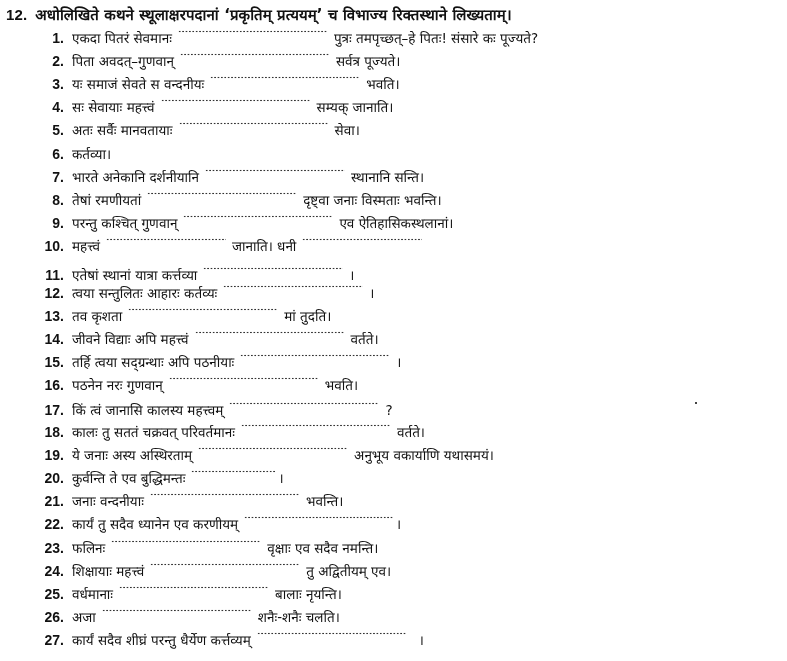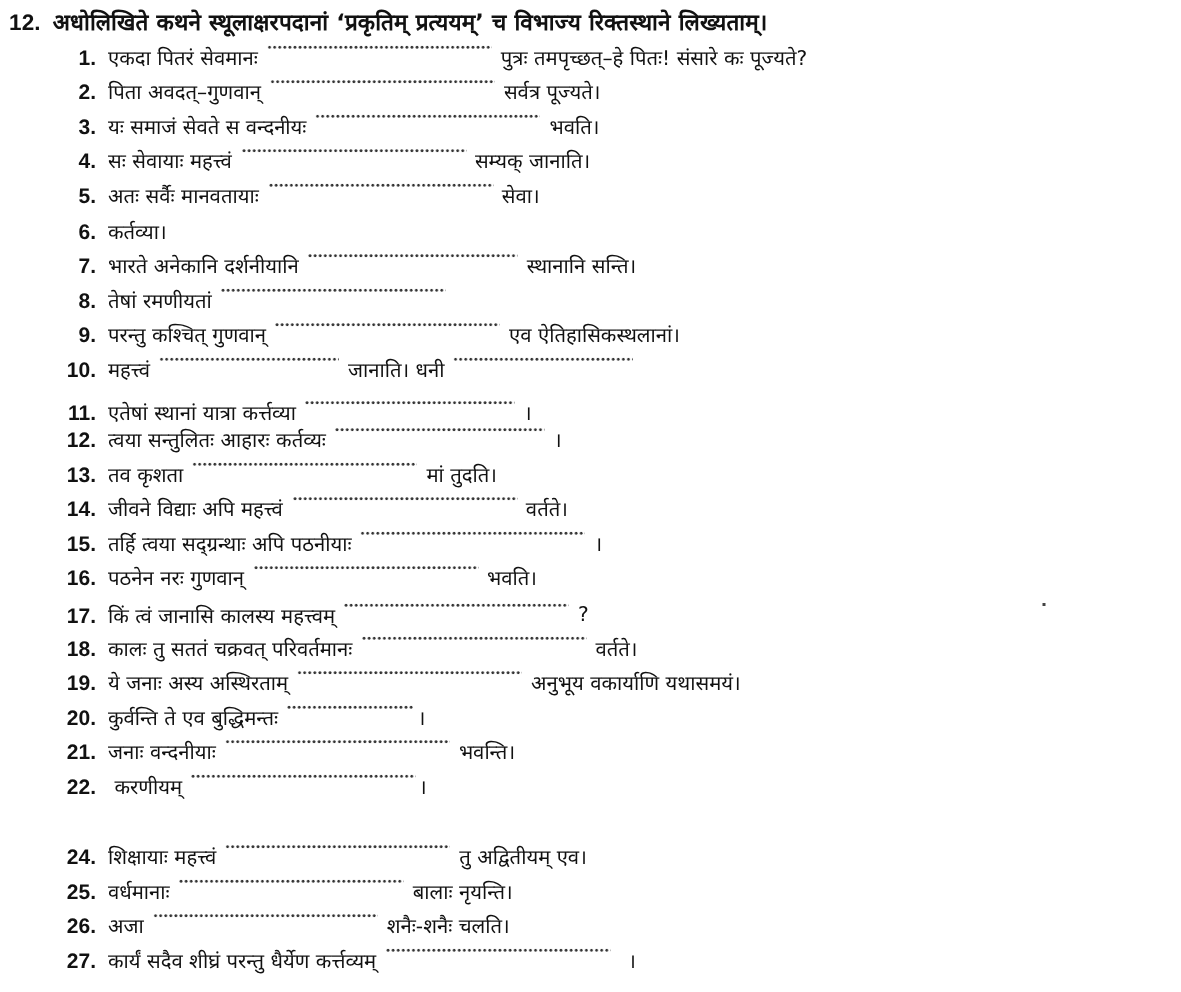--- a/index.html
+++ b/index.html
@@ -136,20 +136,21 @@
     <span class="seg b">दर्शनीयानि</span>
     <span class="dots" style="width:140px"></span>
     <span class="seg">स्थानानि सन्ति।</span>
   </div>
 
   <div class="row" style="top:189px">
     <span class="num">8.</span>
     <span class="seg">तेषां</span>&nbsp;
     <span class="seg b">रमणीयतां</span>
     <span class="dots" style="width:150px"></span>
+    <span class="seg">दृष्ट्वा जनाः विस्मताः भवन्ति।</span>
   </div>
 
   <div class="row" style="top:212px">
     <span class="num">9.</span>
     <span class="seg">परन्तु कश्चित्</span>&nbsp;
     <span class="seg b">गुणवान्</span>
     <span class="dots" style="width:150px"></span>
     <span class="seg">एव ऐतिहासिकस्थलानां।</span>
   </div>
 
@@ -245,26 +246,32 @@
   <div class="row" style="top:490px">
     <span class="num">21.</span>
     <span class="seg">जनाः</span>&nbsp;
     <span class="seg b">वन्दनीयाः</span>
     <span class="dots" style="width:150px"></span>
     <span class="seg">भवन्ति।</span>
   </div>
 
   <div class="row" style="top:513px">
     <span class="num">22.</span>
-    &nbsp;
+    <span class="seg">कार्यं तु सदैव ध्यानेन एव</span>&nbsp;
     <span class="seg b">करणीयम्</span>
     <span class="dots" style="width:150px; margin-right:2px"></span>
     <span class="seg">।</span>
   </div>
 
+  <div class="row" style="top:537px">
+    <span class="num">23.</span>
+    <span class="seg b">फलिनः</span>
+    <span class="dots" style="width:150px"></span>
+    <span class="seg">वृक्षाः एव सदैव नमन्ति।</span>
+  </div>
 
   <div class="row" style="top:560px">
     <span class="num">24.</span>
     <span class="seg">शिक्षायाः</span>&nbsp;
     <span class="seg b">महत्त्वं</span>
     <span class="dots" style="width:150px"></span>
     <span class="seg">तु अद्वितीयम् एव।</span>
   </div>
 
   <div class="row" style="top:583px">

